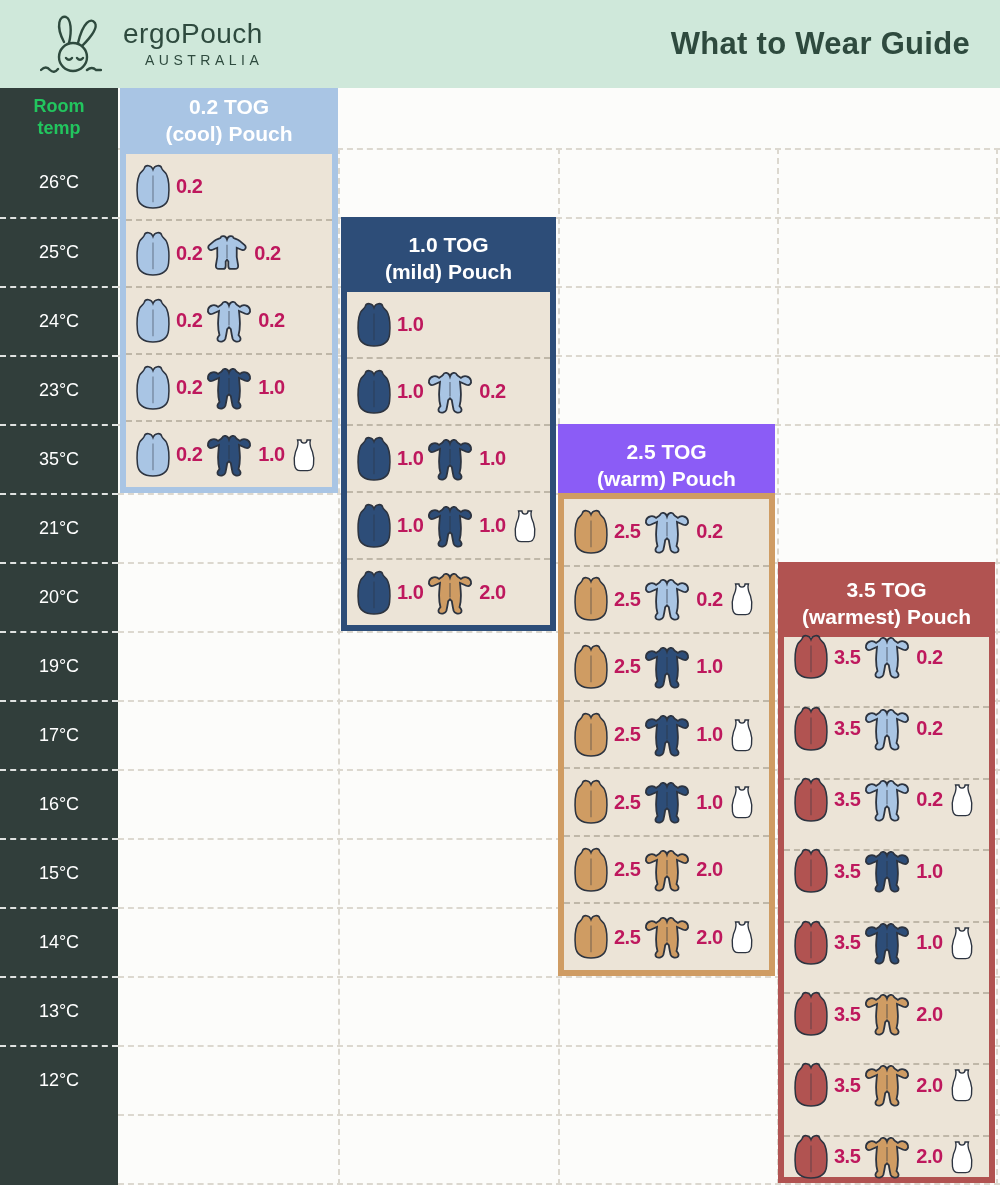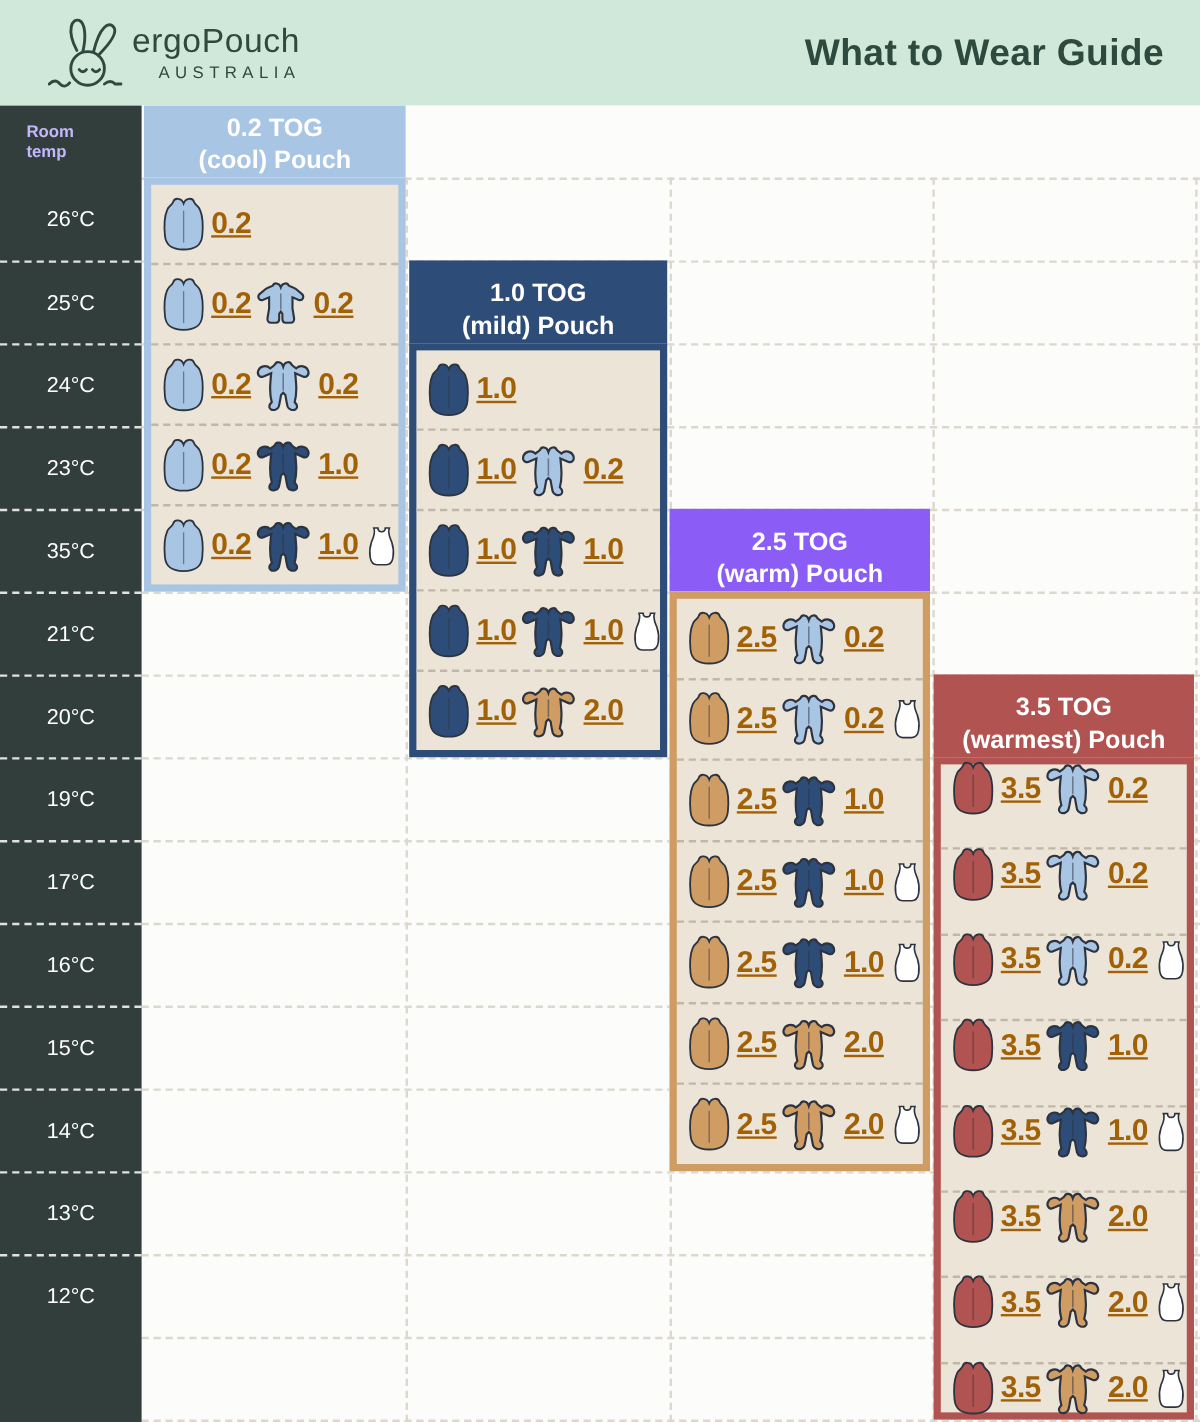--- a/index.html
+++ b/index.html
@@ -3,51 +3,51 @@
 <meta charset="utf-8">
 <style>
   html,body{margin:0;padding:0;background:#fff;}
   .page{position:relative;width:1000px;height:1185px;background:#fcfcfa;overflow:hidden;
         font-family:"Liberation Sans",sans-serif;}
 
   
   .topbar{position:absolute;top:0;left:0;width:100%;height:88px;background:#cfe8da;
           display:flex;align-items:center;justify-content:space-between;
           padding:0 30px;box-sizing:border-box;}
-  .logo{display:flex;align-items:center;gap:8px;margin-left:10px;}
+  .logo{display:flex;align-items:center;gap:21px;margin-left:10px;}
   .brand-text{display:flex;flex-direction:column;align-items:flex-start;}
   .brand-name{font-size:28px;font-weight:500;color:#2e4a3e;letter-spacing:.5px;line-height:1;}
   .brand-sub{font-size:14px;font-weight:400;letter-spacing:4.5px;color:#2e4a3e;margin-top:4px;margin-left:22px;}
   .page-title{font-size:31px;font-weight:700;color:#2e4a3e;margin:0;letter-spacing:.3px;}
 
   
   .board{position:absolute;top:88px;left:0;width:1000px;height:1097px;background:#fcfcfa;}
   .hline{position:absolute;left:118px;right:0;height:0;border-top:2px dashed #dcd8cf;z-index:1;}
   .vline{position:absolute;top:60px;bottom:0;width:0;border-left:2px dashed #dcd8cf;z-index:1;}
 
   
   .temp-col{position:absolute;left:0;top:0;width:118px;height:100%;background:#313e3b;z-index:2;}
-  .temp-head{height:60px;display:flex;align-items:center;justify-content:center;
-             color:#c4b5fd;font-weight:700;font-size:14px;line-height:1.2;width:74px;margin:0 auto;}
+  .temp-head{height:60px;display:flex;align-items:center;justify-content:center;text-align:center;
+             color:#22c55e;font-weight:700;font-size:18px;line-height:1.2;width:74px;margin:0 auto;}
   .temp-cell{height:69px;display:flex;align-items:center;justify-content:center;
              color:#fff;font-size:18px;font-weight:400;box-sizing:border-box;
              border-top:2px dashed rgba(255,255,255,.85);}
   .temp-cell.first{border-top:none;}
 
   
   .panel{position:absolute;z-index:3;}
   .panel-head{display:flex;flex-direction:column;align-items:center;justify-content:flex-end;
               color:#fff;font-weight:700;font-size:21px;line-height:1.32;box-sizing:border-box;text-align:center;}
   .panel-body{box-sizing:border-box;border:6px solid;background:#ece4d7;
               display:flex;flex-direction:column;}
   .prow{flex:1;display:flex;align-items:center;padding:0 4px 0 8px;gap:2px;
         border-top:2px dashed #bfb7a8;box-sizing:border-box;min-height:0;}
   .prow.first{border-top:none;}
   .item{display:flex;align-items:center;gap:4px;}
-  .tog{font-size:25px;font-weight:700;color:#a16207;letter-spacing:-.5px;text-decoration:underline;}
+  .tog{font-size:20px;font-weight:700;color:#be185d;letter-spacing:-.5px;}
 </style>
 </head>
 <body>
 
 <div class="page">
 
   <header class="topbar">
     <div class="logo">
       <svg width="62" height="64" viewBox="0 0 62 64" fill="none" stroke="#2e4a3e" stroke-width="2.4" stroke-linecap="round">
         <path d="M24 30 C15 13, 20 3, 26 5 C31 7, 32 19, 29 31"></path>

